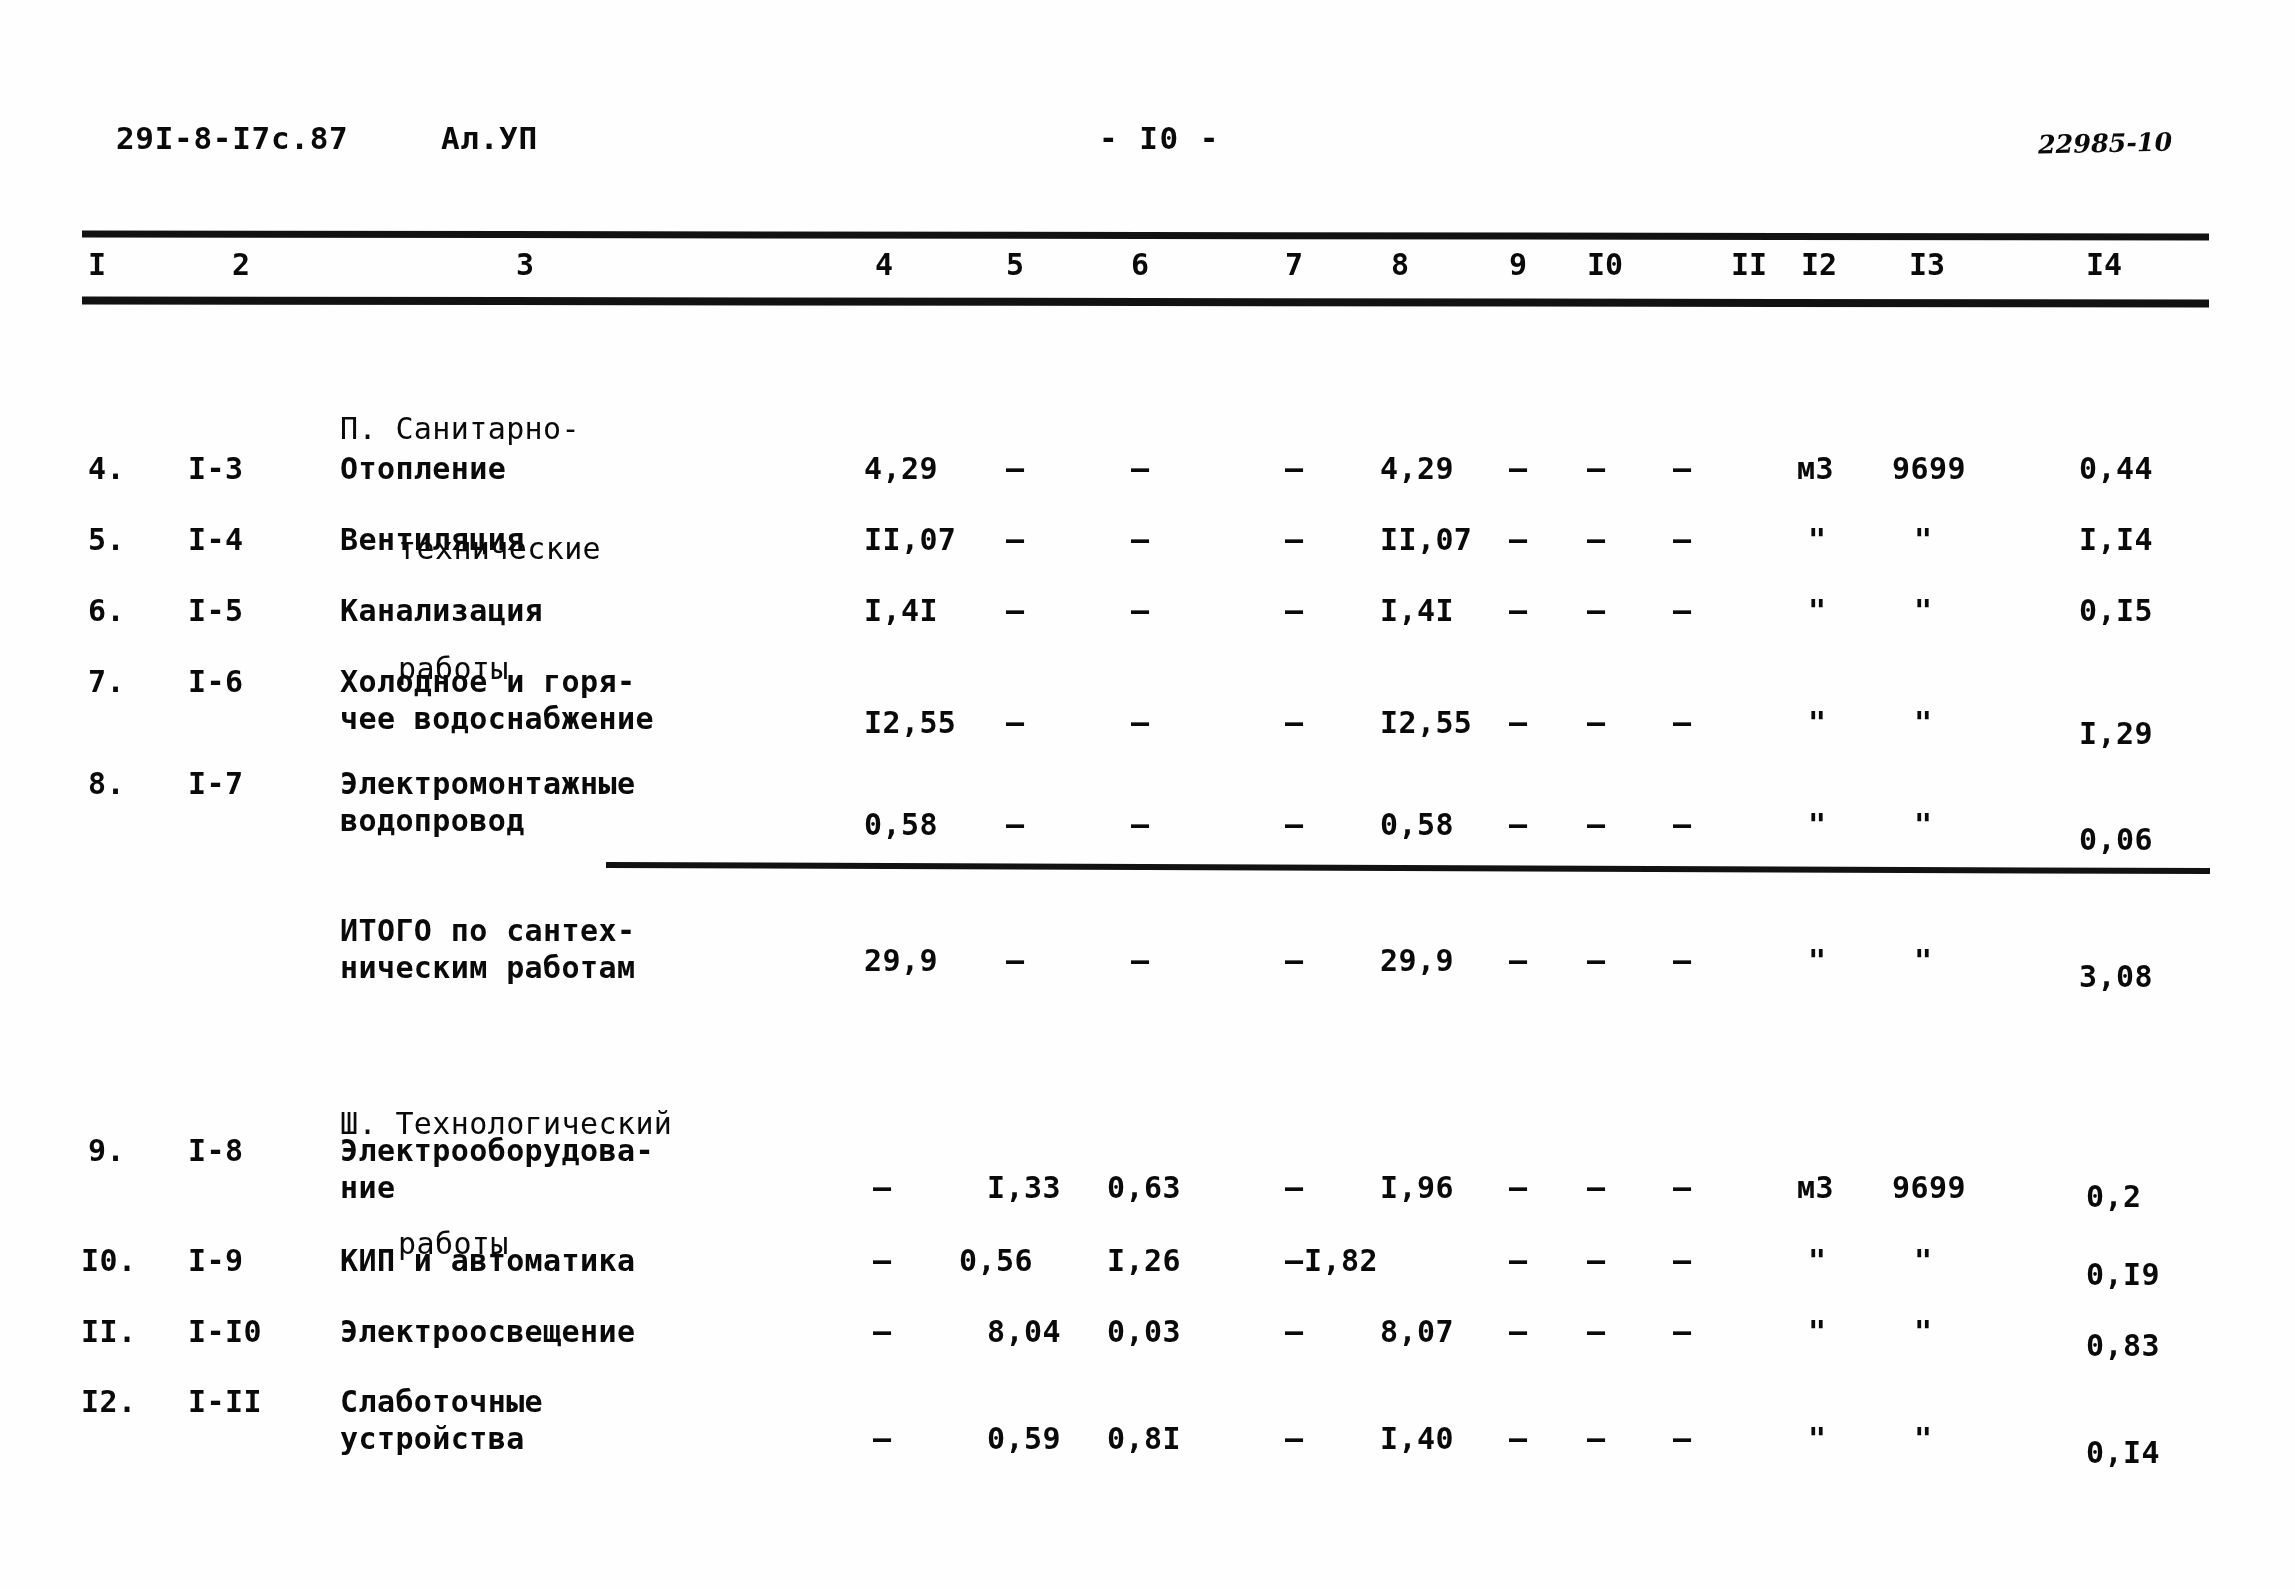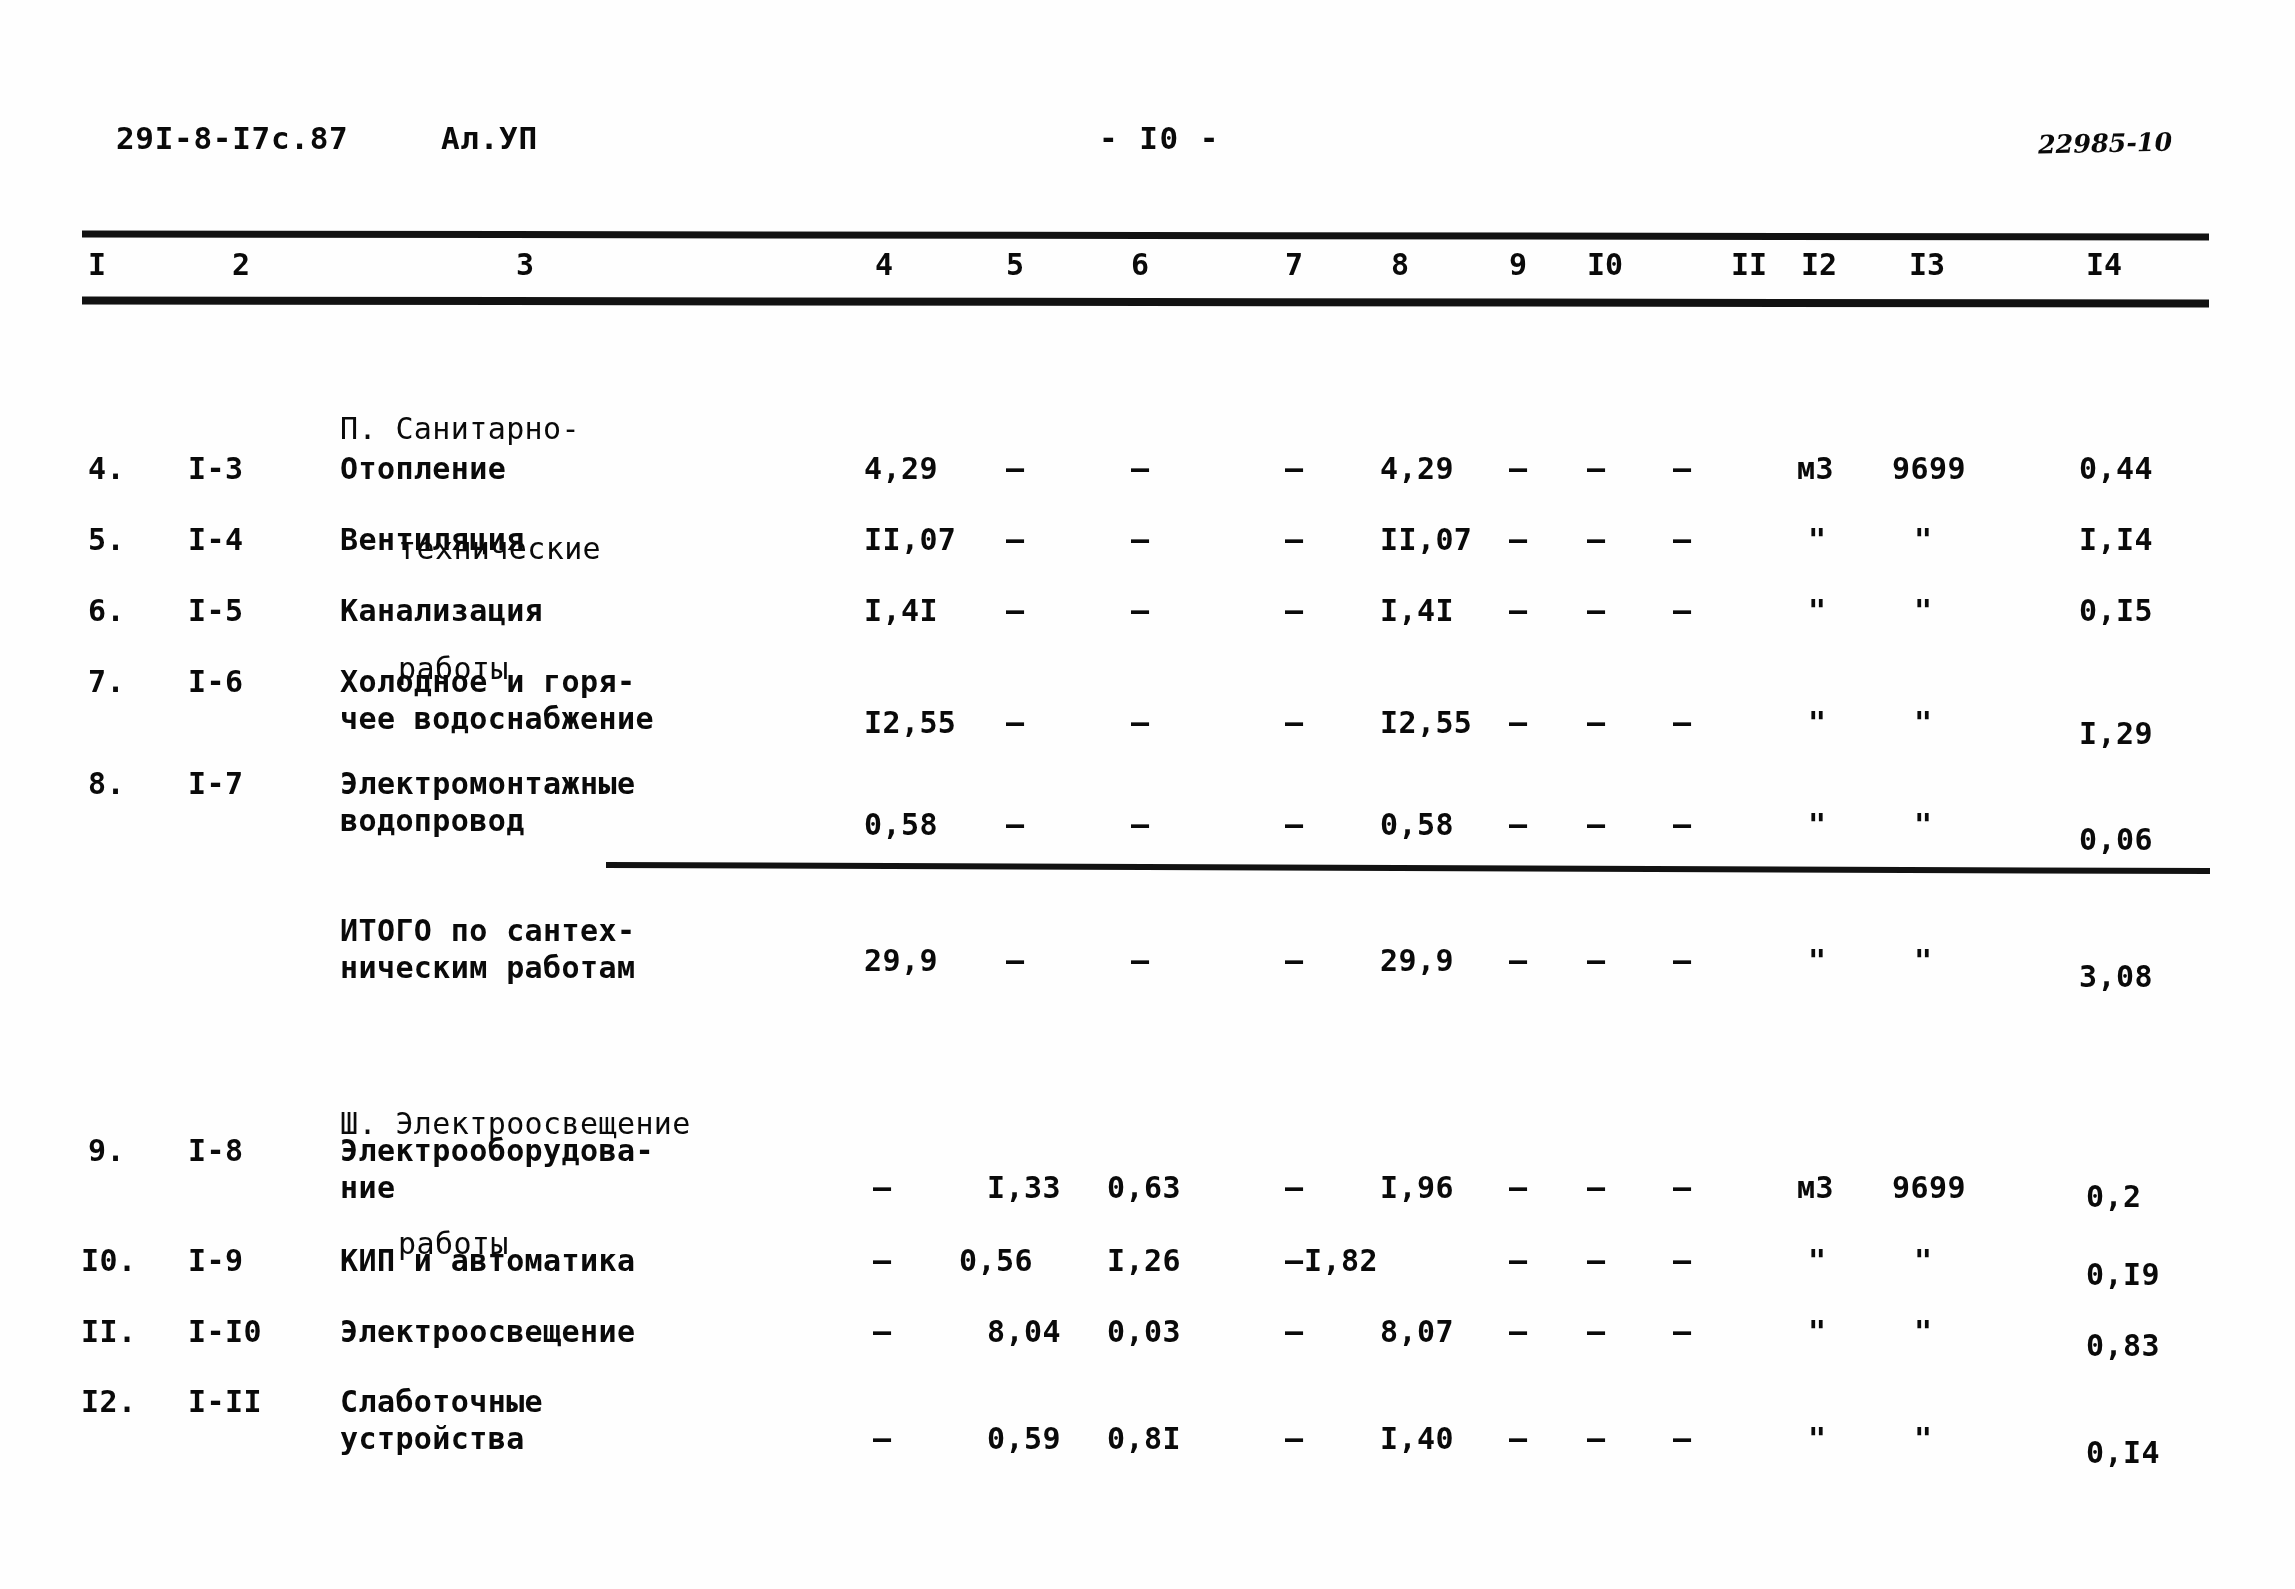--- a/index.html
+++ b/index.html
@@ -254,21 +254,21 @@
     <div class="cell" style="left:1380px; top:30px">29,9</div>
     <div class="cell dash" style="left:1509px; top:30px">–</div>
     <div class="cell dash" style="left:1587px; top:30px">–</div>
     <div class="cell dash" style="left:1673px; top:30px">–</div>
     <div class="cell ditto" style="left:1808px; top:30px">"</div>
     <div class="cell ditto" style="left:1914px; top:30px">"</div>
     <div class="cell" style="left:2079px; top:46px">3,08</div>
   </div>
 
   <div class="section-title" style="left:340px; top:1024px;">
-    <div>Ш. Электроосвещение</div>
+    <div>Ш. Технологический</div>
     <div style="padding-left:58px">работы</div>
   </div>
 
   <div class="trow" style="top:1131px">
     <div class="cell num" style="left:88px">9.</div>
     <div class="cell num" style="left:188px">I-8</div>
     <div class="cell name" style="left:340px">Электрооборудова-</div>
     <div class="cell name" style="left:340px; top:37px">ние</div>
     <div class="cell dash" style="left:873px; top:37px">–</div>
     <div class="cell" style="left:987px; top:37px">I,33</div>

